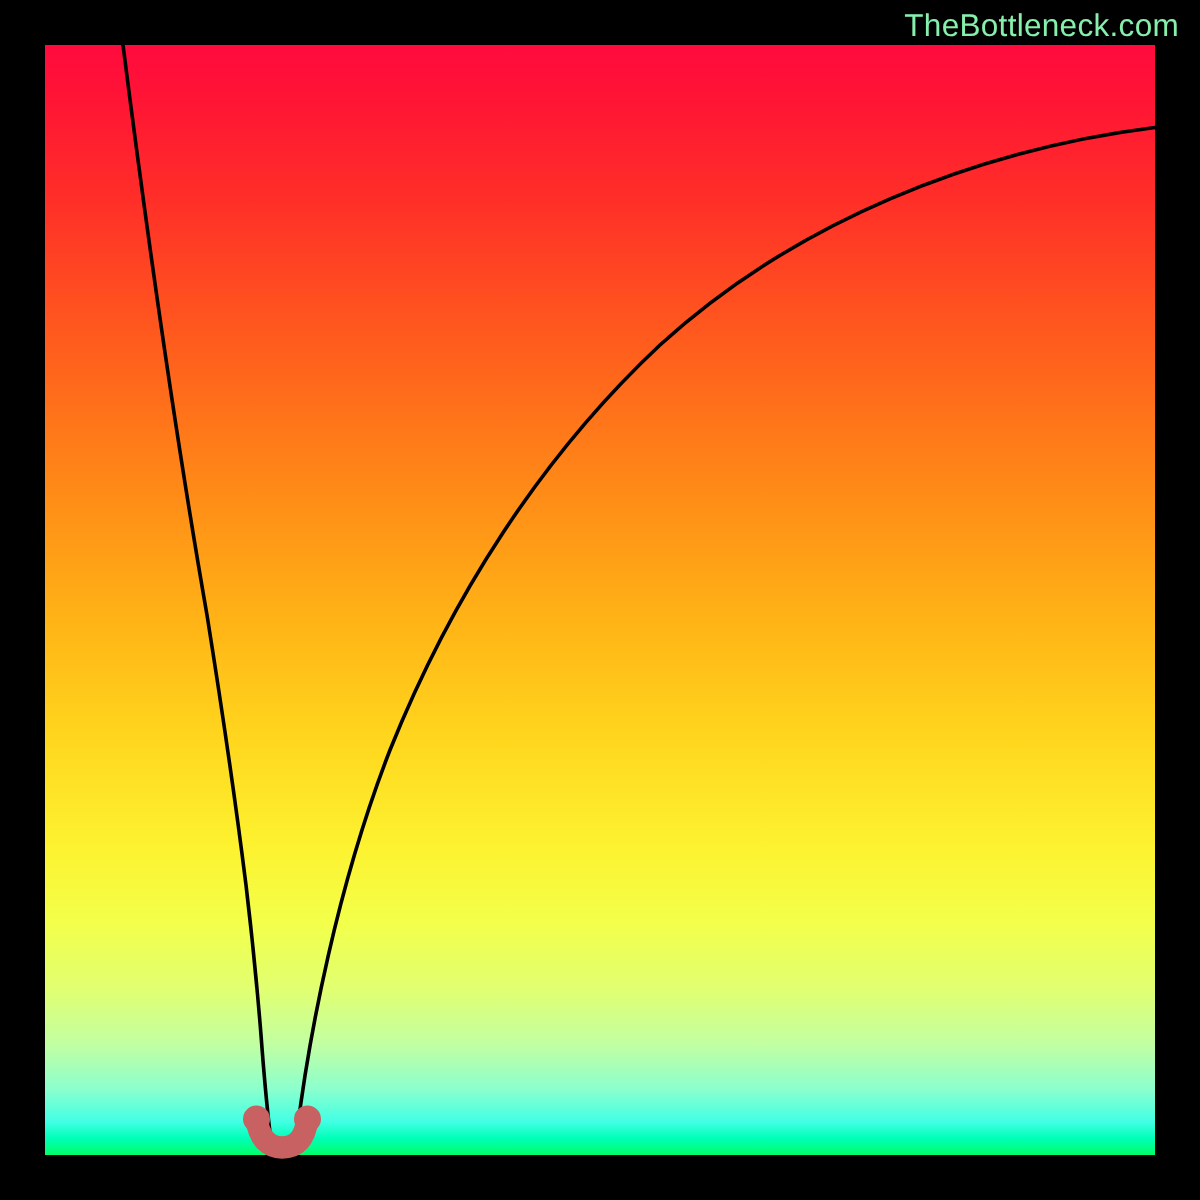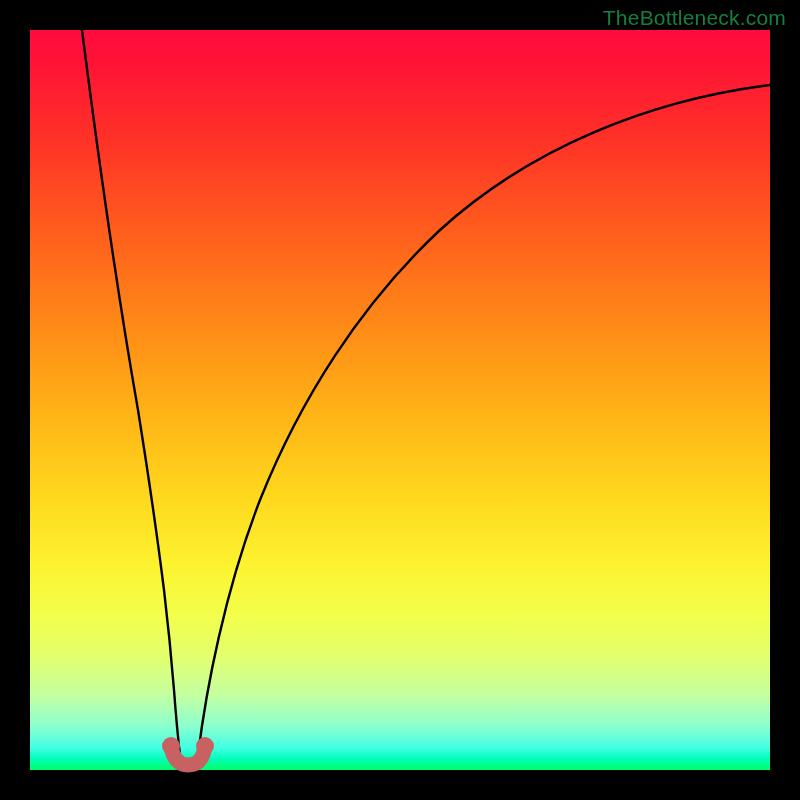--- a/index.html
+++ b/index.html
@@ -36,21 +36,21 @@
       #c2ffa2 90%,
       #8dffcd 94%,
       #42ffe4 97%,
       #00ffb8 98.5%,
       #00ff66 100%);
   }
   .watermark {
     position: absolute;
     top: 6px;
     right: 14px;
-    color: #15803d;
+    color: #86efac;
     font-size: 21px;
     font-weight: 400;
     letter-spacing: 0.2px;
     user-select: none;
   }
   svg.curves {
     position: absolute;
     left: 0;
     top: 0;
     width: 740px;

